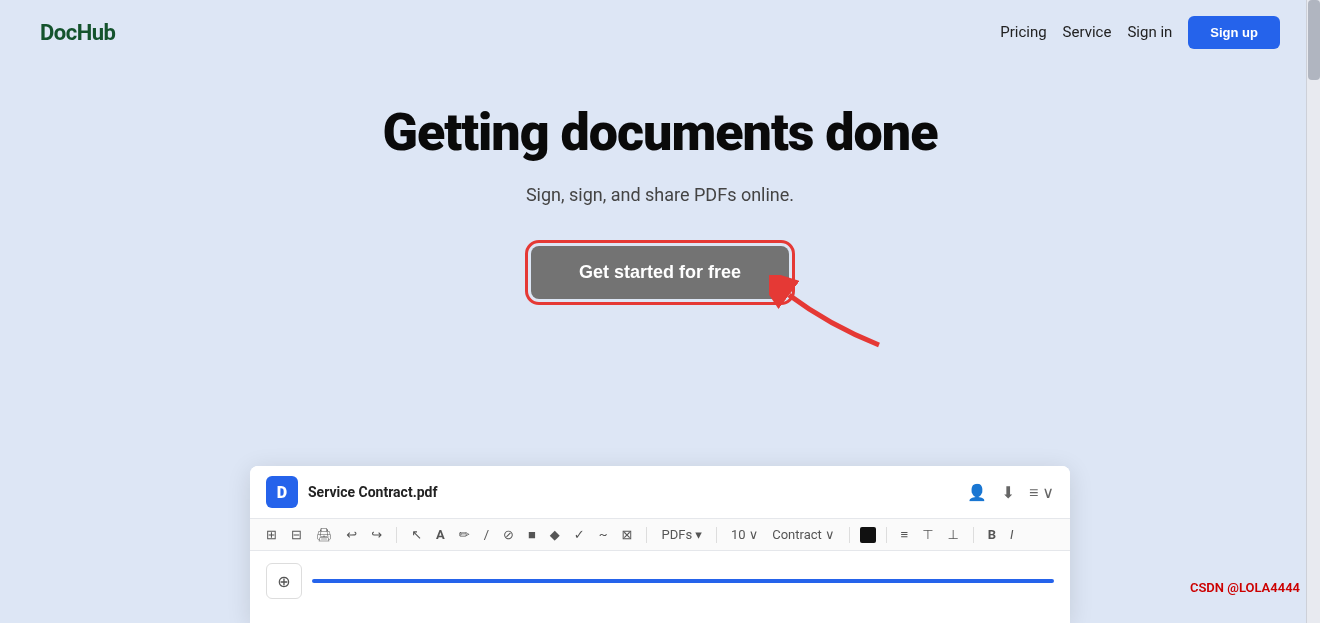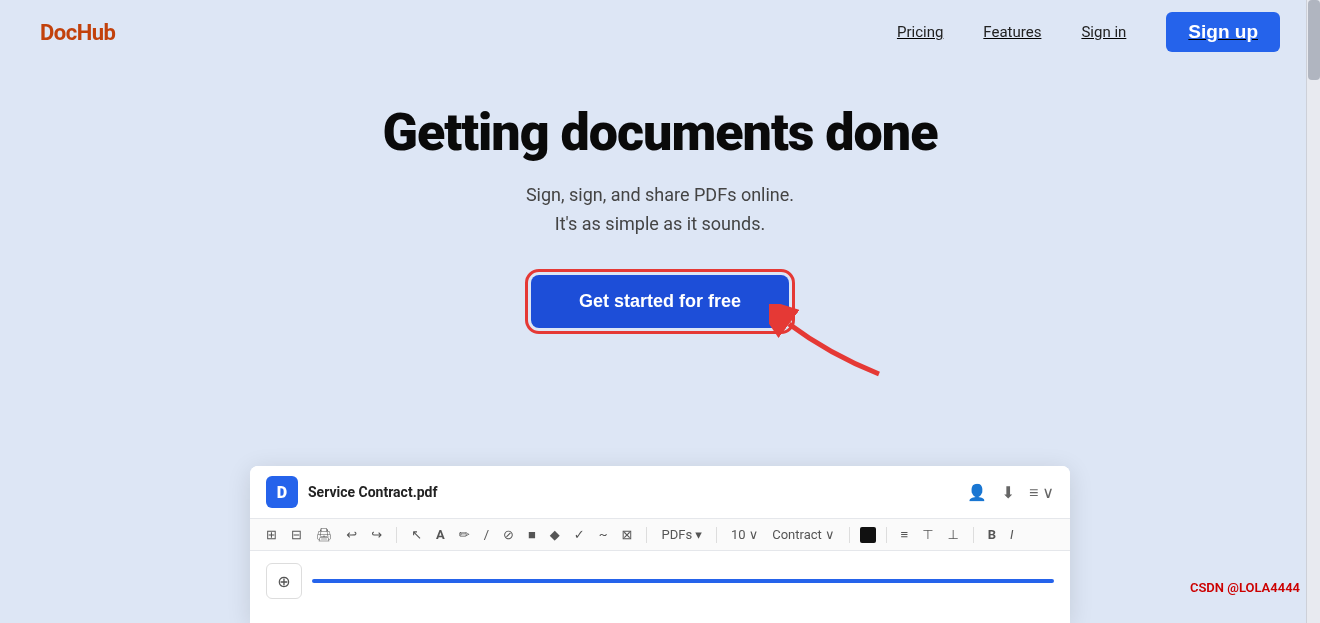--- a/index.html
+++ b/index.html
@@ -23,45 +23,44 @@
       align-items: center;
       justify-content: space-between;
       padding: 0 40px;
       height: 64px;
       background: transparent;
     }
 
     .logo {
       font-size: 22px;
       font-weight: 700;
-      color: #c2410c;
+      color: #14532d;
       letter-spacing: -0.5px;
     }
 
     .nav-links {
       display: flex;
       align-items: center;
-      gap: 40px;
-      text-decoration: underline;
+      gap: 16px;
     }
 
     .nav-link {
       font-size: 15px;
       color: #222;
       text-decoration: none;
       cursor: pointer;
     }
 
     .nav-btn-signup {
       background: #2563eb;
       color: #fff;
       border: none;
       border-radius: 6px;
       padding: 9px 22px;
-      font-size: 19px;
+      font-size: 13px;
       font-weight: 600;
       cursor: pointer;
     }
 
     
     .scrollbar {
       position: absolute;
       right: 0;
       top: 0;
       width: 14px;
@@ -102,21 +101,21 @@
       line-height: 1.6;
     }
 
     .cta-wrapper {
       position: relative;
       display: inline-block;
       margin-bottom: 40px;
     }
 
     .cta-btn {
-      background: #1d4ed8;
+      background: #737373;
       color: #fff;
       border: none;
       border-radius: 8px;
       padding: 16px 48px;
       font-size: 18px;
       font-weight: 600;
       cursor: pointer;
       outline: 3px solid #e53935;
       outline-offset: 3px;
       position: relative;
@@ -275,37 +274,36 @@
       z-index: 20;
     }
   </style>
 </head>
 <body>
 
 <nav class="navbar">
   <div class="logo">DocHub</div>
   <div class="nav-links">
     <a class="nav-link">Pricing</a>
-    <a class="nav-link">Features</a>
+    <a class="nav-link">Service</a>
     <a class="nav-link">Sign in</a>
     <button class="nav-btn-signup">Sign up</button>
   </div>
 </nav>
 
 <div class="scrollbar">
   <div class="scrollbar-thumb"></div>
 </div>
 
 <section class="hero">
   <h1 class="hero-title">
     <span>Getting documents done</span><br>
   </h1>
   <p class="hero-subtitle">
     <span>Sign, sign, and share PDFs online.</span><br>
-    <span>It's as simple as it sounds.</span>
   </p>
 
   <div class="cta-wrapper">
     <button class="cta-btn">Get started for free</button>
 
     
     <div class="arrow-annotation">
       <svg class="arrow-svg" viewBox="0 0 120 80" xmlns="http://www.w3.org/2000/svg">
         <defs>
           <marker id="arrowhead" markerWidth="10" markerHeight="7" refX="0" refY="3.5" orient="auto">

